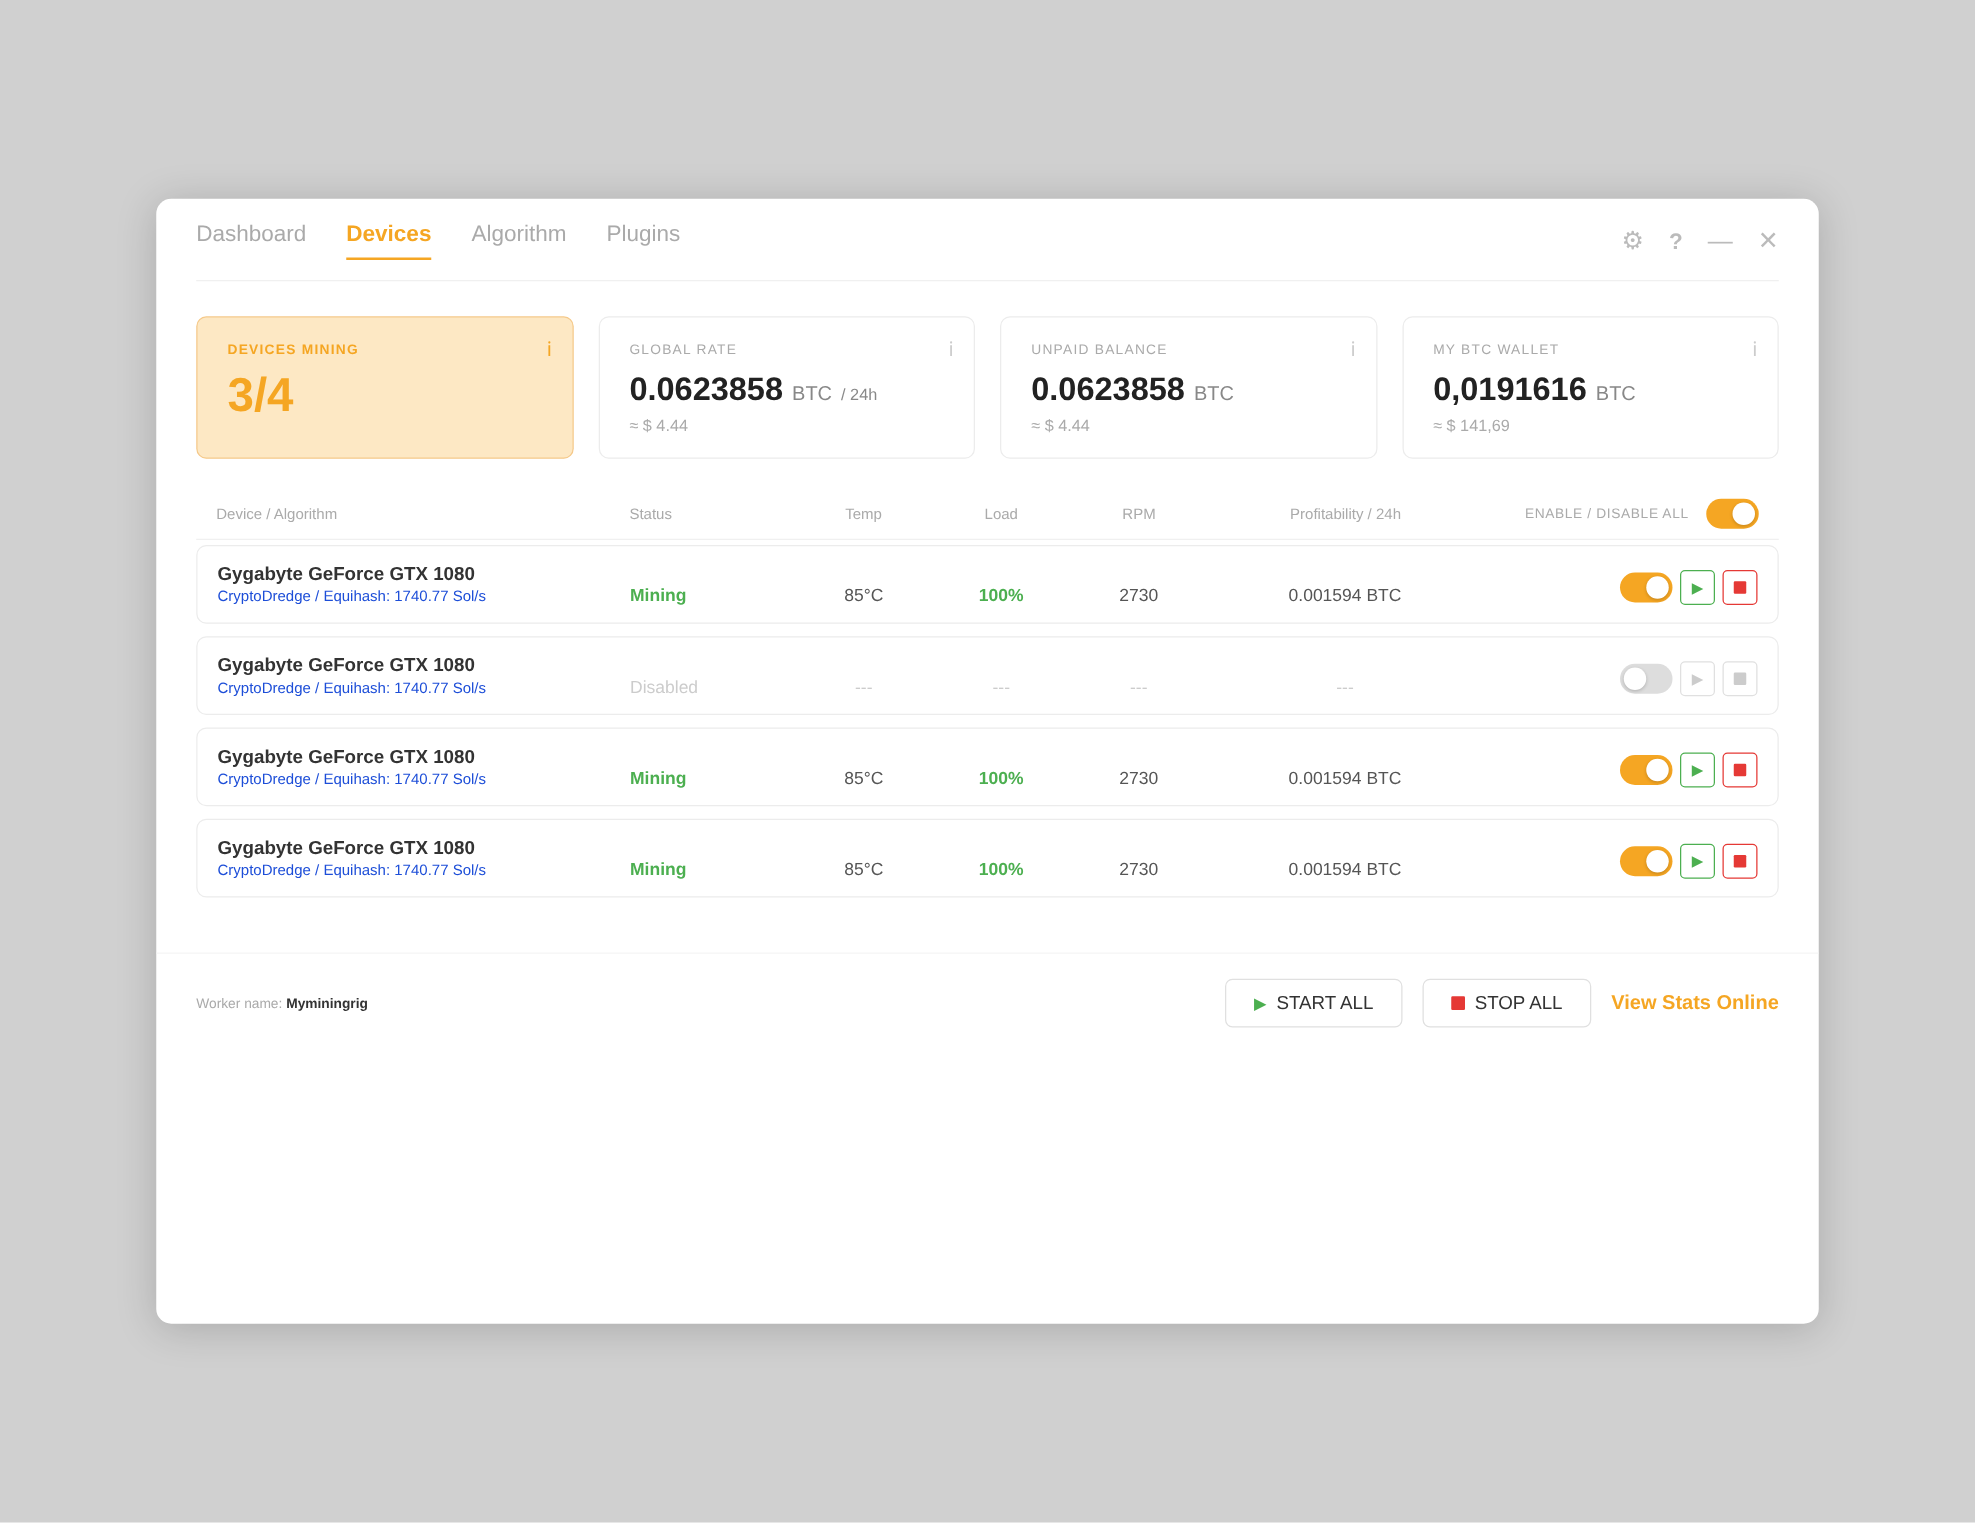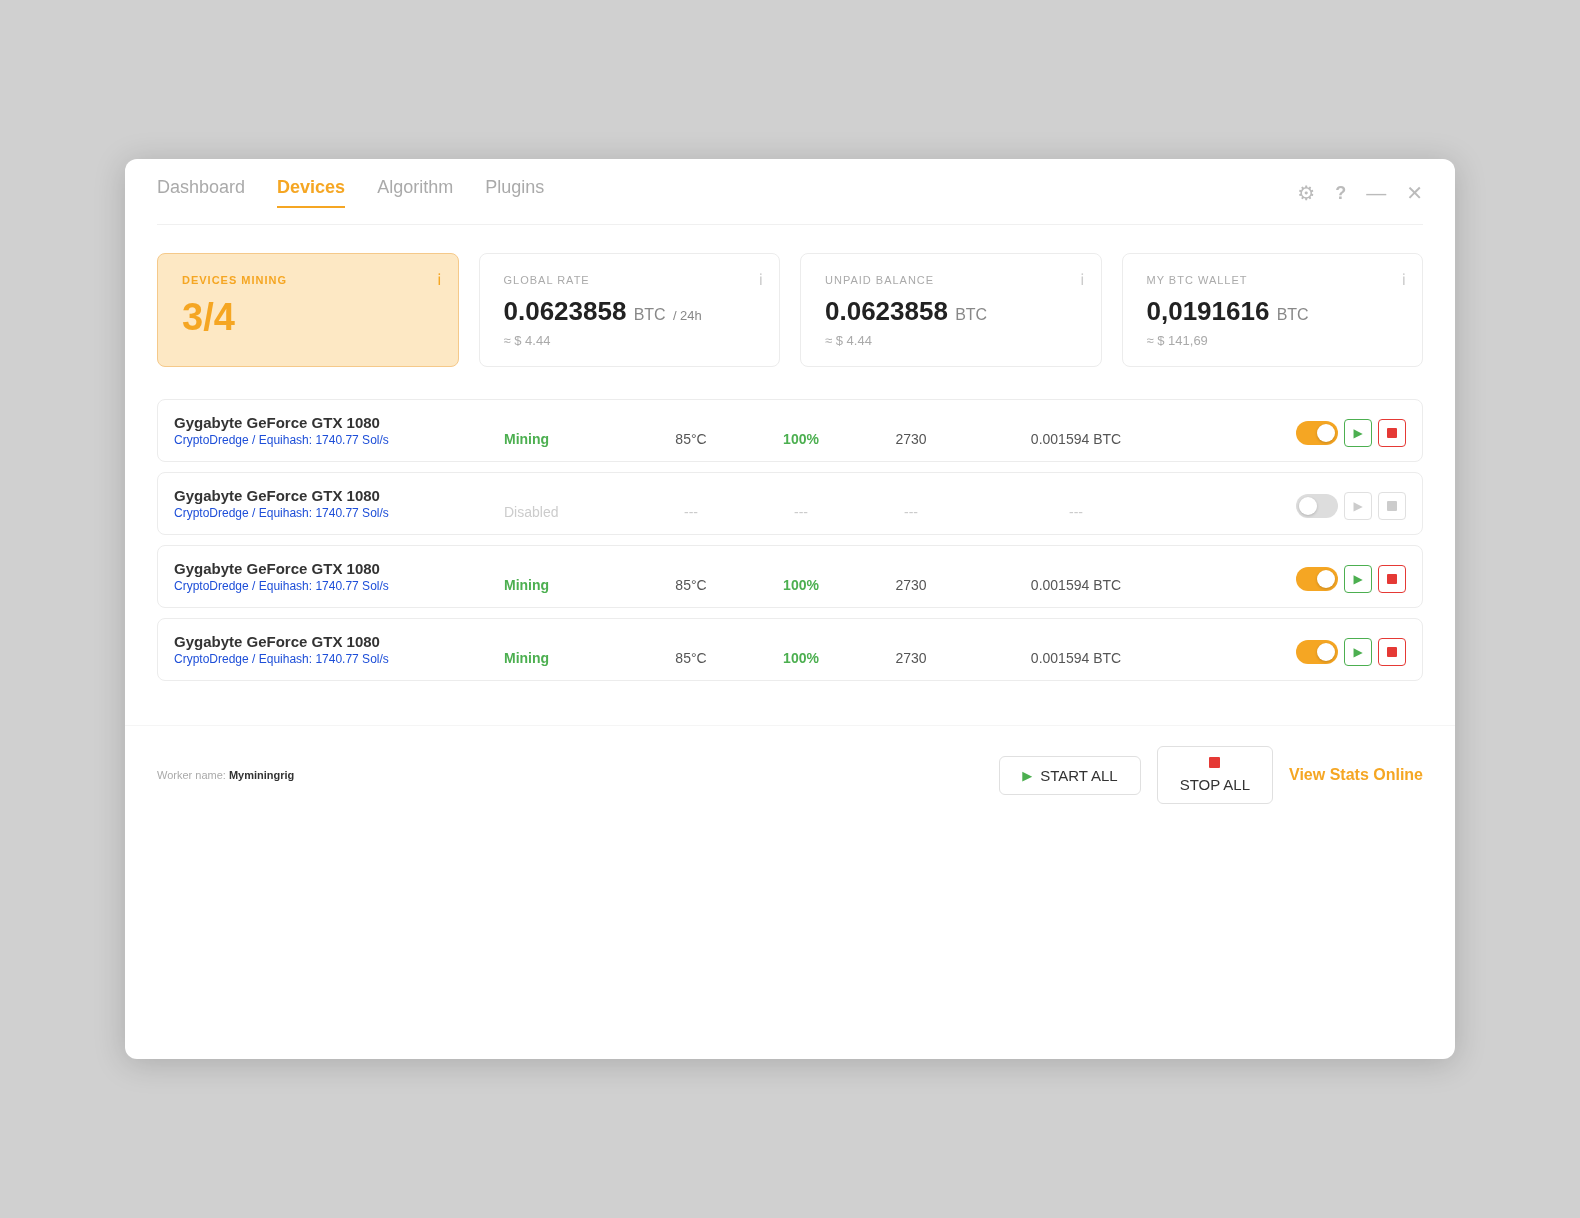--- a/index.html
+++ b/index.html
@@ -234,21 +234,20 @@
     .btn-stop-all {
       border: 1.5px solid #e0e0e0;
       border-radius: 6px;
       background: #fff;
       padding: 10px 22px;
       font-size: 15px;
       color: #333;
       cursor: pointer;
       display: flex; align-items: center; gap: 8px;
       font-weight: 500;
-      flex-direction: column;
     }
     .btn-view-stats {
       font-size: 16px;
       color: #f5a623;
       font-weight: 700;
       background: none;
       border: none;
       cursor: pointer;
     }
     .enable-disable-all-label {
@@ -323,20 +322,36 @@
         <span class="stat-card-info">ℹ</span>
         <div class="stat-label">MY BTC WALLET</div>
         <div class="stat-value">
           <span>0,0191616</span>
           <span class="stat-unit">BTC</span>
         </div>
         <div class="stat-sub">≈ $ 141,69</div>
       </div>
     </div>
 
+    <div class="table-header">
+      <div class="col-device">Device / Algorithm</div>
+      <div class="col-status">Status</div>
+      <div class="col-temp">Temp</div>
+      <div class="col-load">Load</div>
+      <div class="col-rpm">RPM</div>
+      <div class="col-profit">Profitability / 24h</div>
+      <div class="col-actions">
+        <span class="enable-disable-all-label">ENABLE / DISABLE ALL</span>
+
+        <label class="toggle">
+          <div class="toggle-slider on"></div>
+          <div class="toggle-knob on"></div>
+        </label>
+      </div>
+    </div>
 
     <div class="device-row">
       <div class="col-device">
         <div class="device-name">Gygabyte GeForce GTX 1080</div>
         <div class="device-algo">CryptoDredge / Equihash: 1740.77 Sol/s</div>
       </div>
       <div class="col-status">
         <span class="status-mining">Mining</span>
       </div>
       <div class="col-temp">

